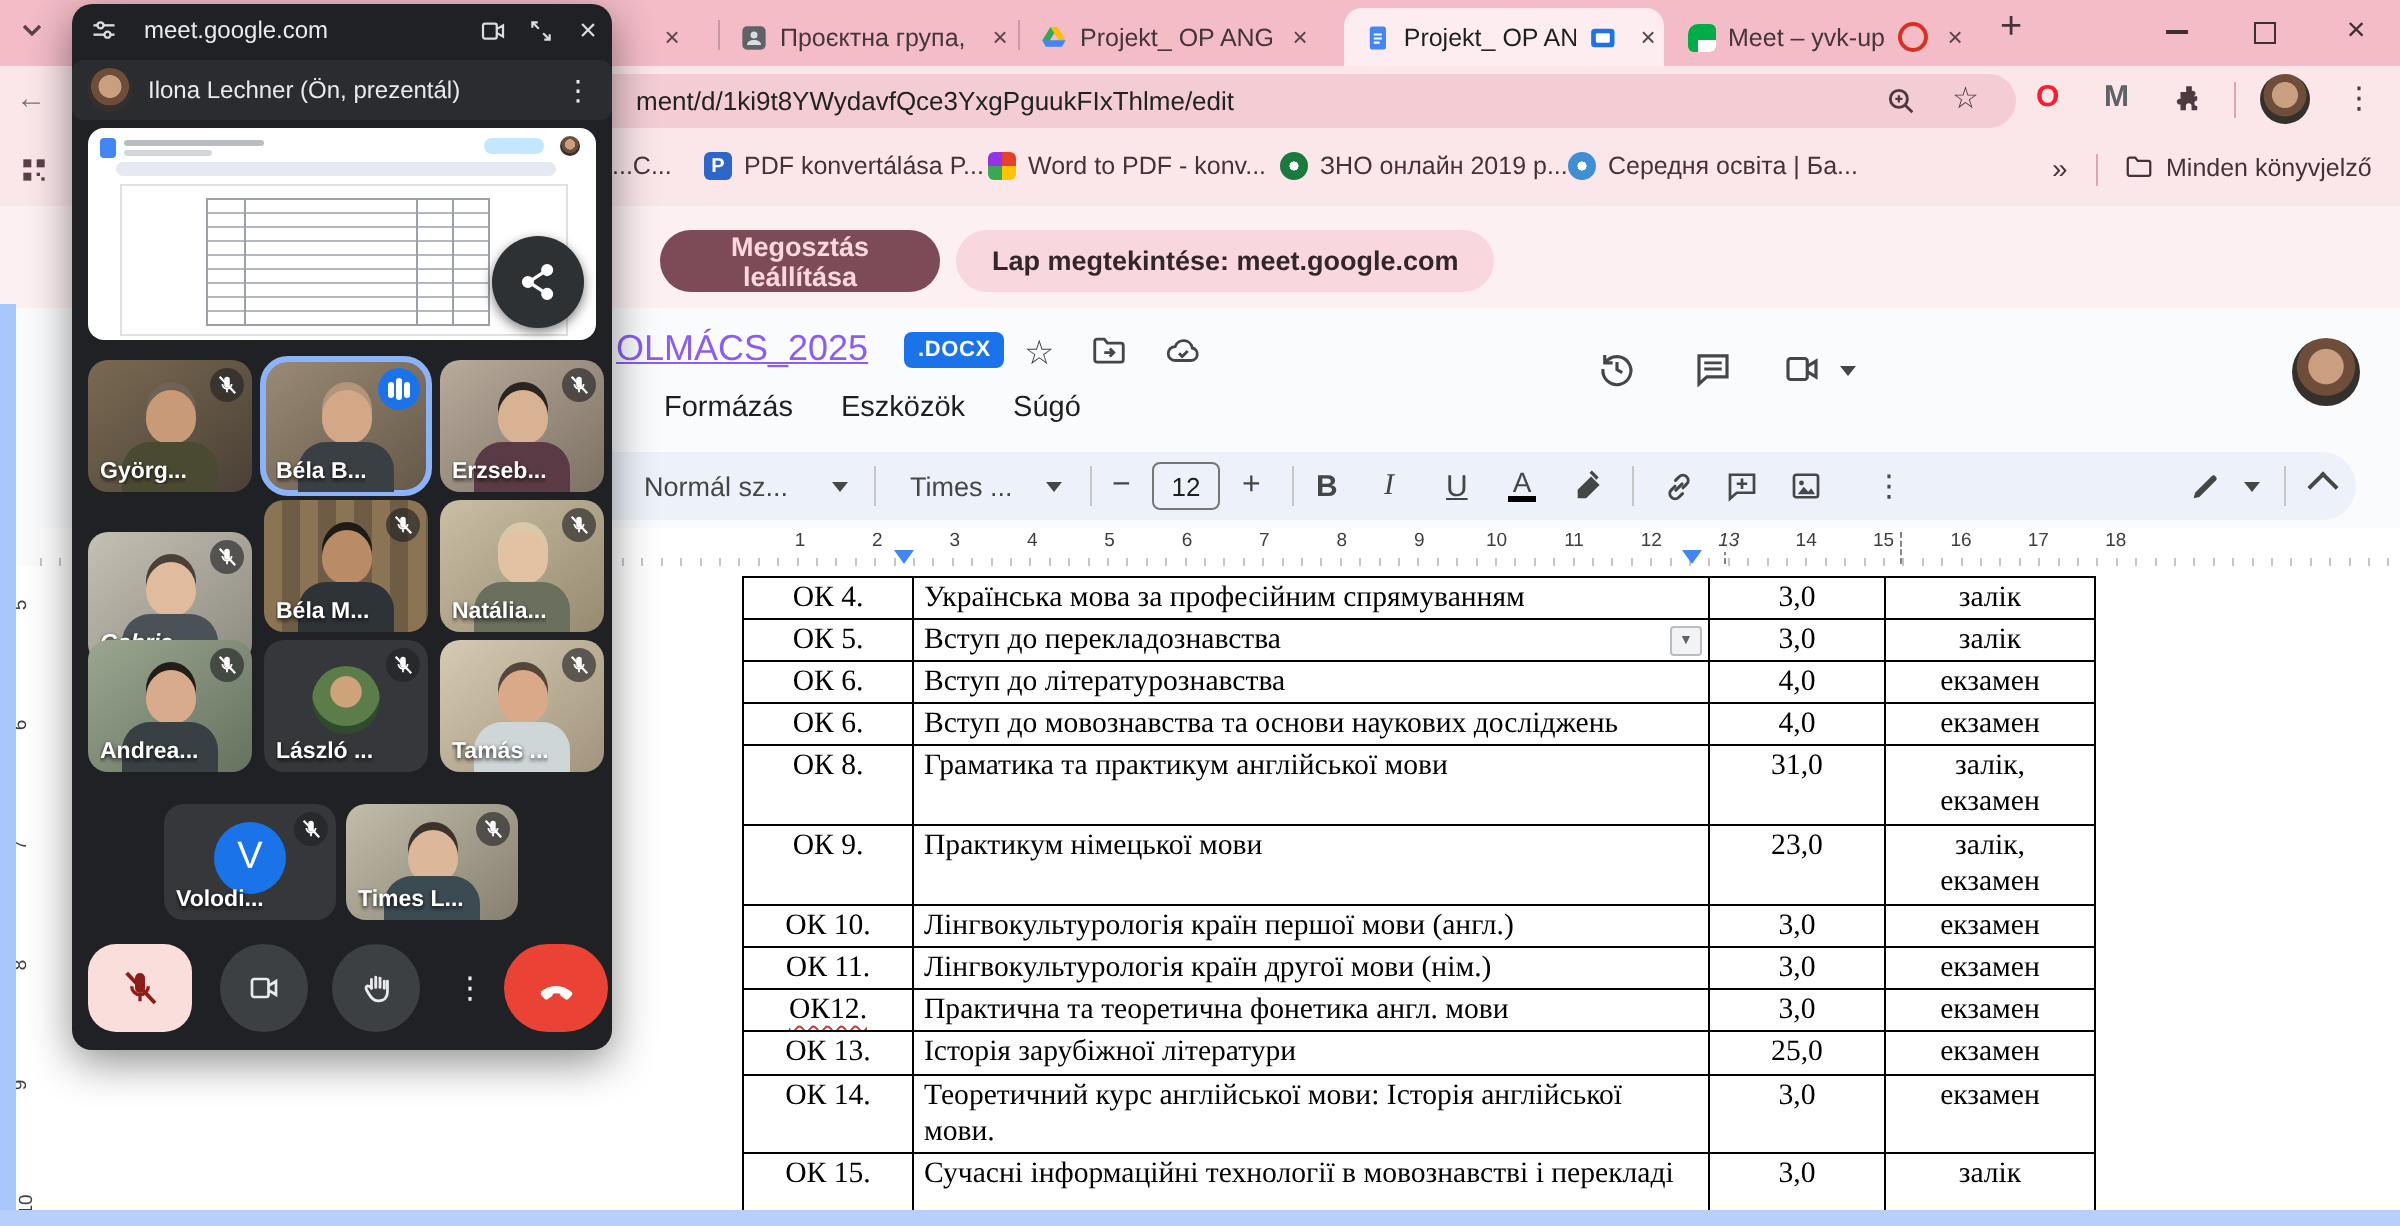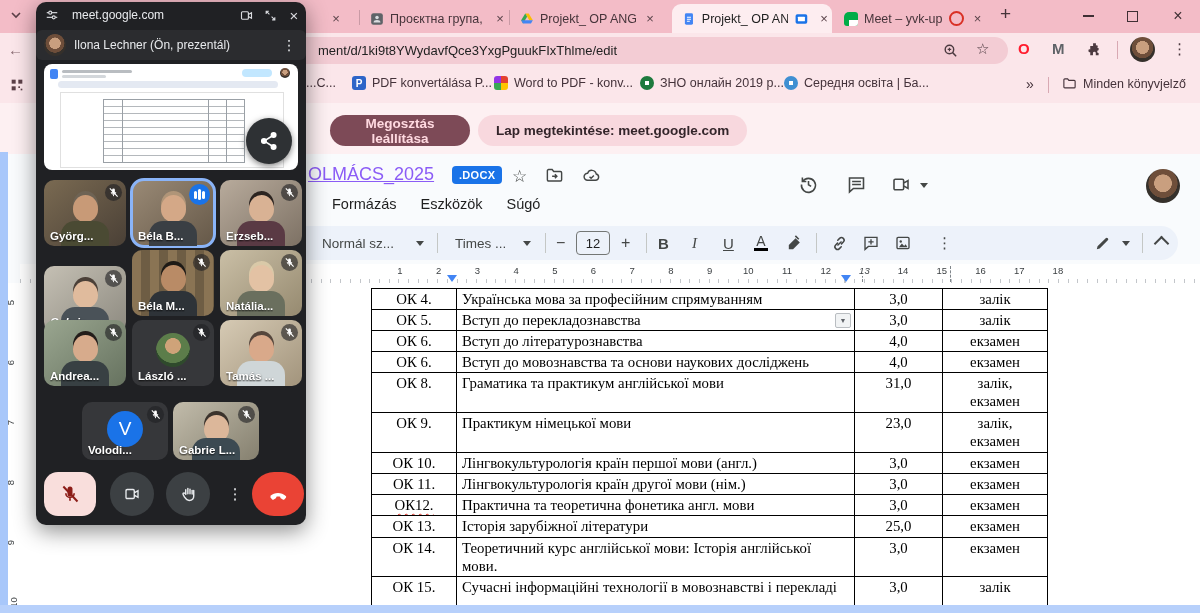--- a/index.html
+++ b/index.html
@@ -769,21 +769,21 @@
         </span>
       <span class="tname">Volodi...</span>
     </div>
     <div class="tile" style="left:137px;top:400px;width:86px;height:58px;--bg:linear-gradient(140deg,#c2bcab,#85806f);--skin:#dcb79a;--shirt:#3c4a52;--hair:#3b332c;">
       <span class="person"></span>
       <span class="micb">
           <svg class="i" width="11" height="11">
             <use href="#micoff"></use>
           </svg>
         </span>
-      <span class="tname">Gabrie L...</span>
+      <span class="tname">Times L...</span>
     </div>
 
     <button class="ctl mic">
         <svg class="i" width="20" height="20">
           <use href="#micoff"></use>
         </svg>
       </button>
     <button class="ctl dark" style="left:74px;">
         <svg class="i" width="18" height="18">
           <use href="#camo"></use>

